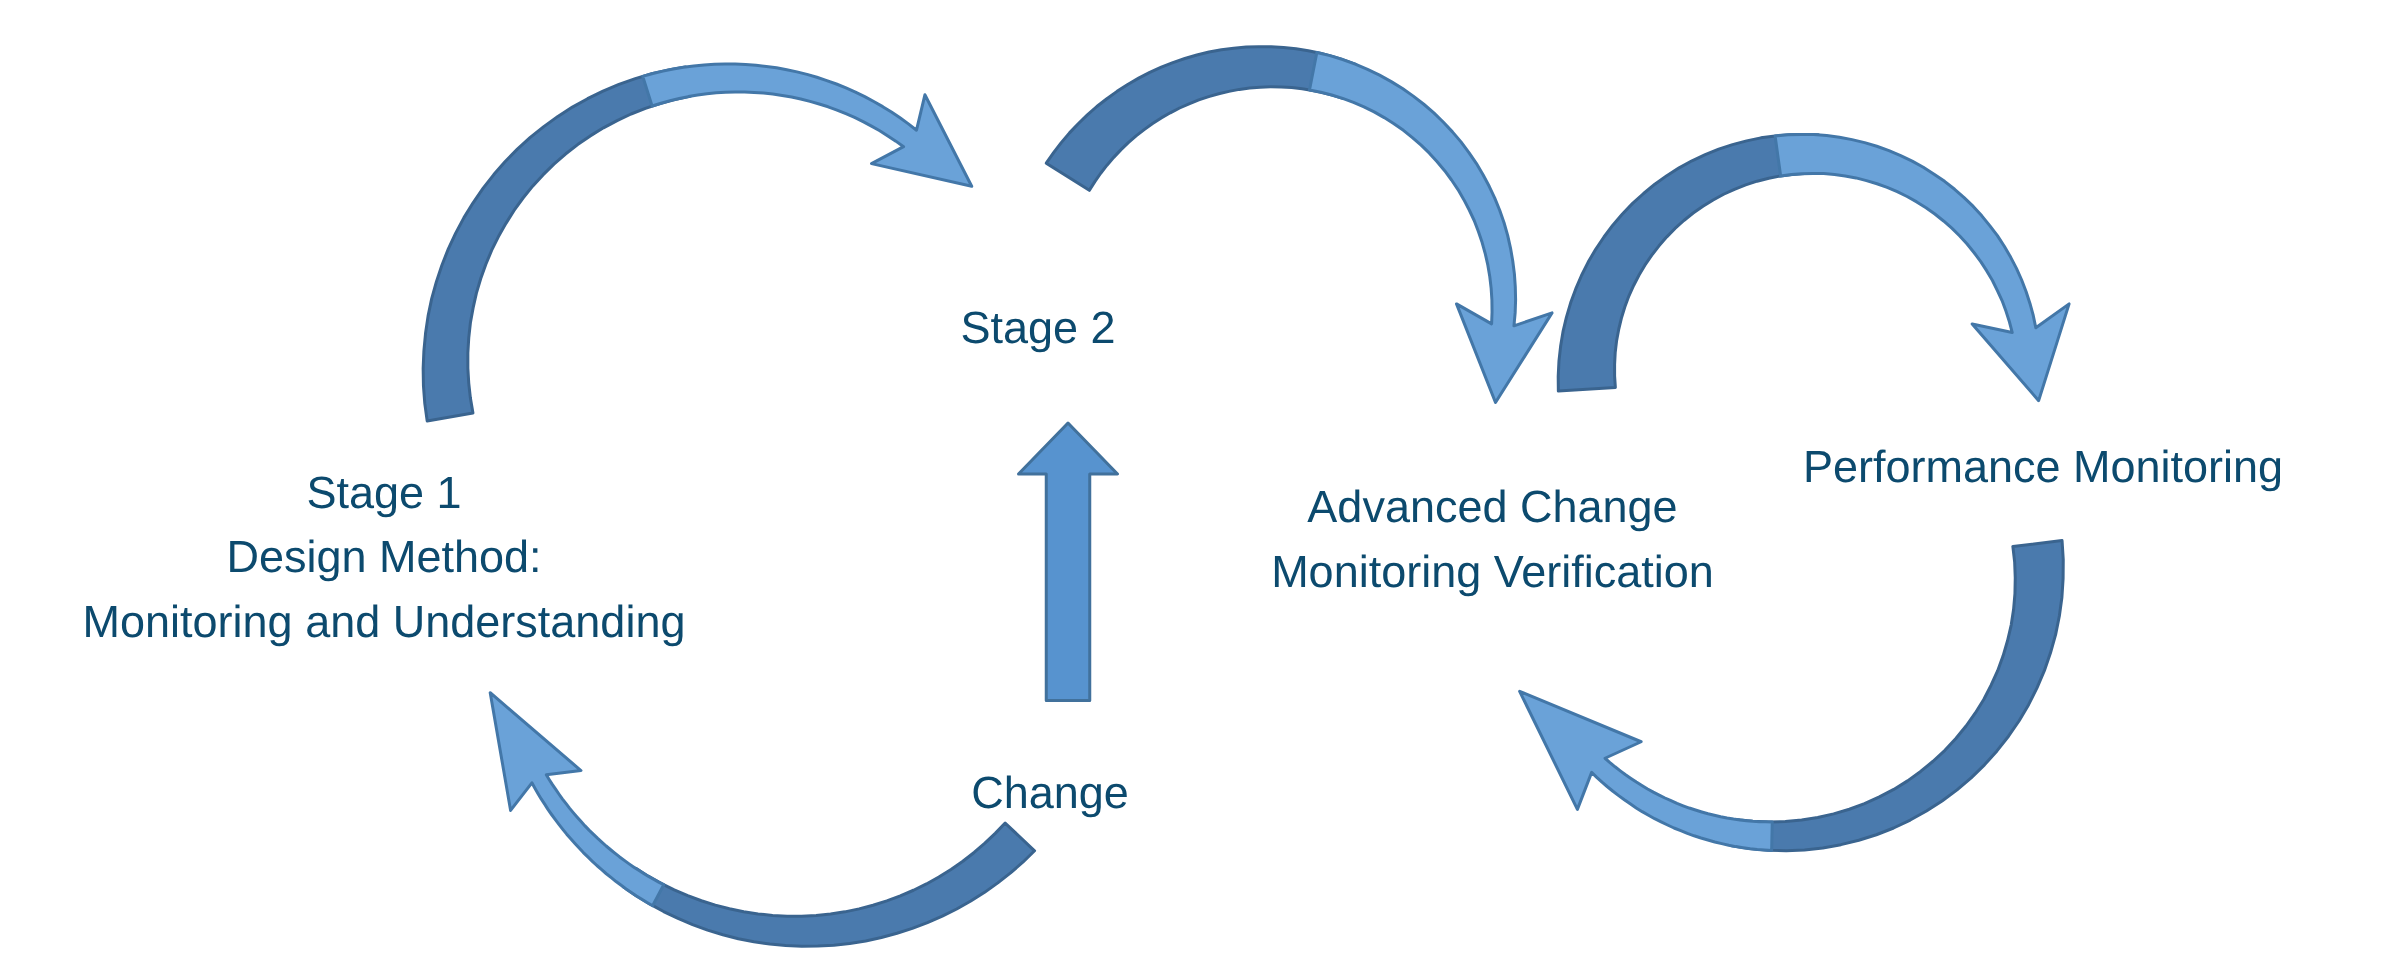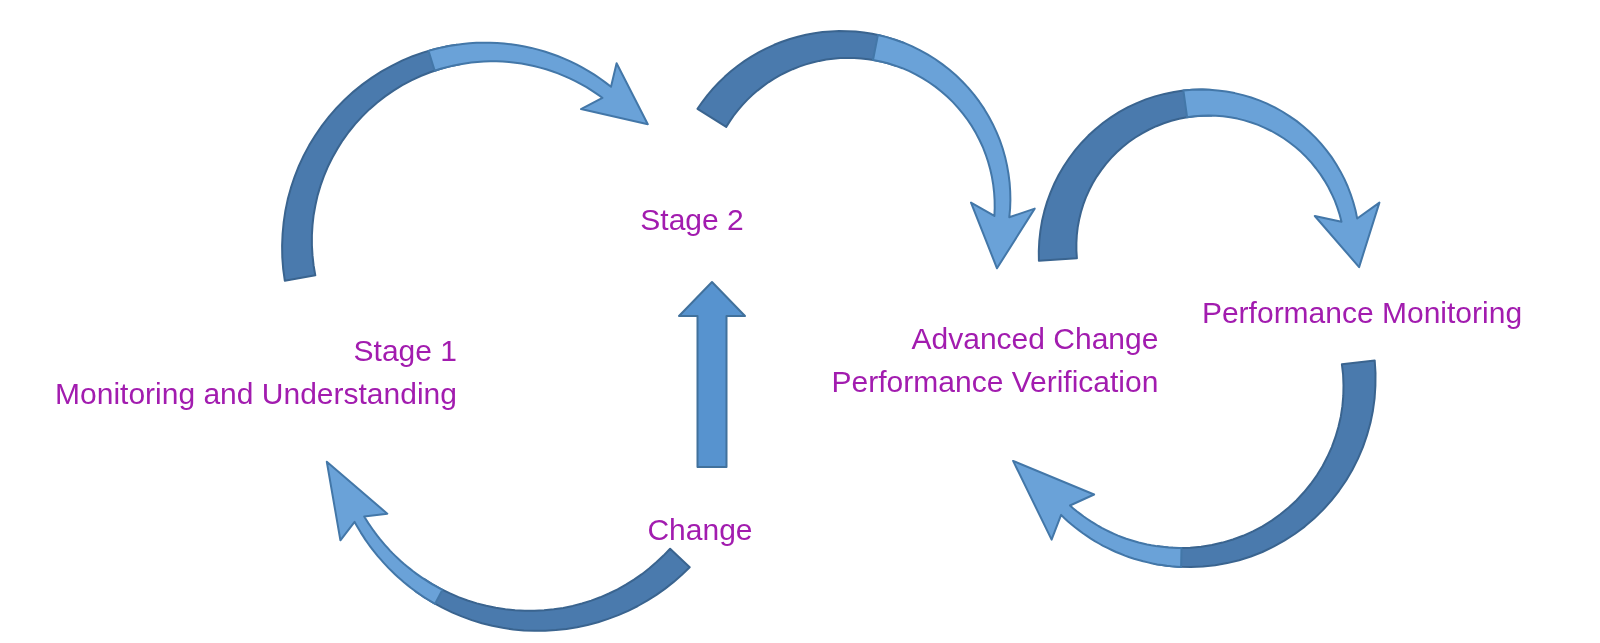--- a/index.html
+++ b/index.html
@@ -3,21 +3,21 @@
 <meta charset="utf-8">
 <style>
   html,body{margin:0;padding:0;background:#ffffff;}
   #canvas{
     position:relative;width:1600px;height:643px;background:#ffffff;
     overflow:hidden;font-family:"Liberation Sans",sans-serif;
   }
   #arrows{position:absolute;left:0;top:0;}
   .node{
     position:absolute;transform:translate(-50%,-50%);
-    text-align:right;color:#a21caf;font-size:30px;line-height:43px;
+    text-align:center;color:#0c4a6e;font-size:30px;line-height:43px;
     white-space:nowrap;
   }
 </style>
 </head>
 <body>
 
 <div id="canvas">
   <svg id="arrows" width="1600" height="643" viewBox="0 0 1600 643">
       <g>
         <polygon points="284.8,280.7 283.2,269.1 282.3,257.3 282.1,245.6 282.6,233.9 283.7,222.2 285.4,210.6 287.8,199.1 290.9,187.9 294.6,176.8 298.9,165.9 303.8,155.4 309.3,145.1 315.4,135.2 322.0,125.6 329.2,116.4 336.8,107.7 344.9,99.4 353.5,91.6 362.5,84.4 371.9,77.6 381.6,71.4 391.7,65.8 402.0,60.7 412.6,56.2 423.5,52.4 434.5,49.2 445.7,46.6 457.0,44.7 460.1,64.2 450.0,66.3 440.1,69.0 430.3,72.3 420.7,76.0 411.4,80.4 402.3,85.2 393.5,90.6 385.1,96.4 377.0,102.7 369.3,109.4 362.0,116.6 355.1,124.1 348.7,132.0 342.7,140.3 337.3,148.9 332.3,157.7 327.8,166.8 323.9,176.2 320.5,185.7 317.6,195.4 315.4,205.3 313.6,215.2 312.5,225.2 311.9,235.3 311.9,245.4 312.5,255.4 313.6,265.4 315.3,275.3" fill="#4a7aad" stroke="#3a648f" stroke-width="2" stroke-linejoin="round"></polygon>
@@ -39,30 +39,31 @@
         <polygon points="689.7,567.2 681.9,574.8 673.7,581.9 665.2,588.6 656.4,594.9 647.2,600.7 637.8,606.0 628.2,610.8 618.3,615.1 608.2,618.9 598.0,622.2 587.6,625.0 577.1,627.3 566.5,629.0 555.9,630.1 545.2,630.7 534.5,630.8 523.8,630.4 513.2,629.4 502.6,627.8 492.2,625.8 481.9,623.2 471.7,620.1 461.7,616.4 452.0,612.3 442.4,607.7 433.1,602.6 424.1,597.1 415.4,591.1 423.9,578.9 432.2,584.1 440.7,588.9 449.5,593.2 458.5,597.1 467.6,600.5 476.9,603.4 486.3,605.8 495.8,607.8 505.4,609.3 515.1,610.3 524.8,610.8 534.4,610.8 544.1,610.3 553.7,609.3 563.2,607.9 572.7,605.9 582.0,603.5 591.2,600.6 600.2,597.3 609.0,593.5 617.6,589.3 625.9,584.7 634.0,579.6 641.9,574.2 649.4,568.3 656.6,562.1 663.5,555.6 670.1,548.7" fill="#4a7aad" stroke="#3a648f" stroke-width="2" stroke-linejoin="round"></polygon>
         <polygon points="435.1,603.8 431.4,601.7 427.9,599.5 424.3,597.3 420.9,595.0 417.4,592.6 414.1,590.2 410.7,587.7 407.5,585.1 404.2,582.5 401.1,579.8 397.9,577.0 394.9,574.2 391.9,571.3 388.9,568.4 386.1,565.4 383.3,562.3 380.5,559.2 377.8,556.1 375.2,552.9 372.6,549.6 370.1,546.3 367.7,543.0 365.3,539.6 363.1,536.1 360.8,532.6 358.7,529.1 356.6,525.5 354.6,521.9 340.4,540.3 326.8,461.8 387.3,513.7 364.2,516.5 366.2,519.8 368.3,523.1 370.5,526.3 372.7,529.5 375.0,532.7 377.4,535.8 379.8,538.9 382.3,541.9 384.8,544.8 387.4,547.7 390.0,550.6 392.7,553.4 395.5,556.1 398.3,558.8 401.2,561.4 404.1,564.0 407.1,566.5 410.1,568.9 413.1,571.3 416.2,573.6 419.4,575.9 422.6,578.1 425.8,580.2 429.1,582.3 432.4,584.3 435.7,586.2 439.1,588.1 442.5,589.8" fill="#6aa2d8" stroke="#4377a8" stroke-width="2" stroke-linejoin="round"></polygon>
       </g>
       <g>
         <polygon points="712,282 745,316 726.5,316 726.5,467 697.5,467 697.5,316 679,316" fill="#5793cf" stroke="#41719c" stroke-width="2" stroke-linejoin="round"></polygon>
       </g>
     </svg>
 
   <div class="node" style="left:256px;top:372px;">
     <div>Stage 1</div>
+    <div>Design Method:</div>
     <div>Monitoring and Understanding</div>
   </div>
 
   <div class="node" style="left:692px;top:219px;">
     <div>Stage 2</div>
   </div>
 
   <div class="node" style="left:995px;top:360px;">
     <div>Advanced Change</div>
-    <div>Performance Verification</div>
+    <div>Monitoring Verification</div>
   </div>
 
   <div class="node" style="left:700px;top:529px;">
     <div>Change</div>
   </div>
 
   <div class="node" style="left:1362px;top:312px;">
     <div>Performance Monitoring</div>
   </div>
 </div>

